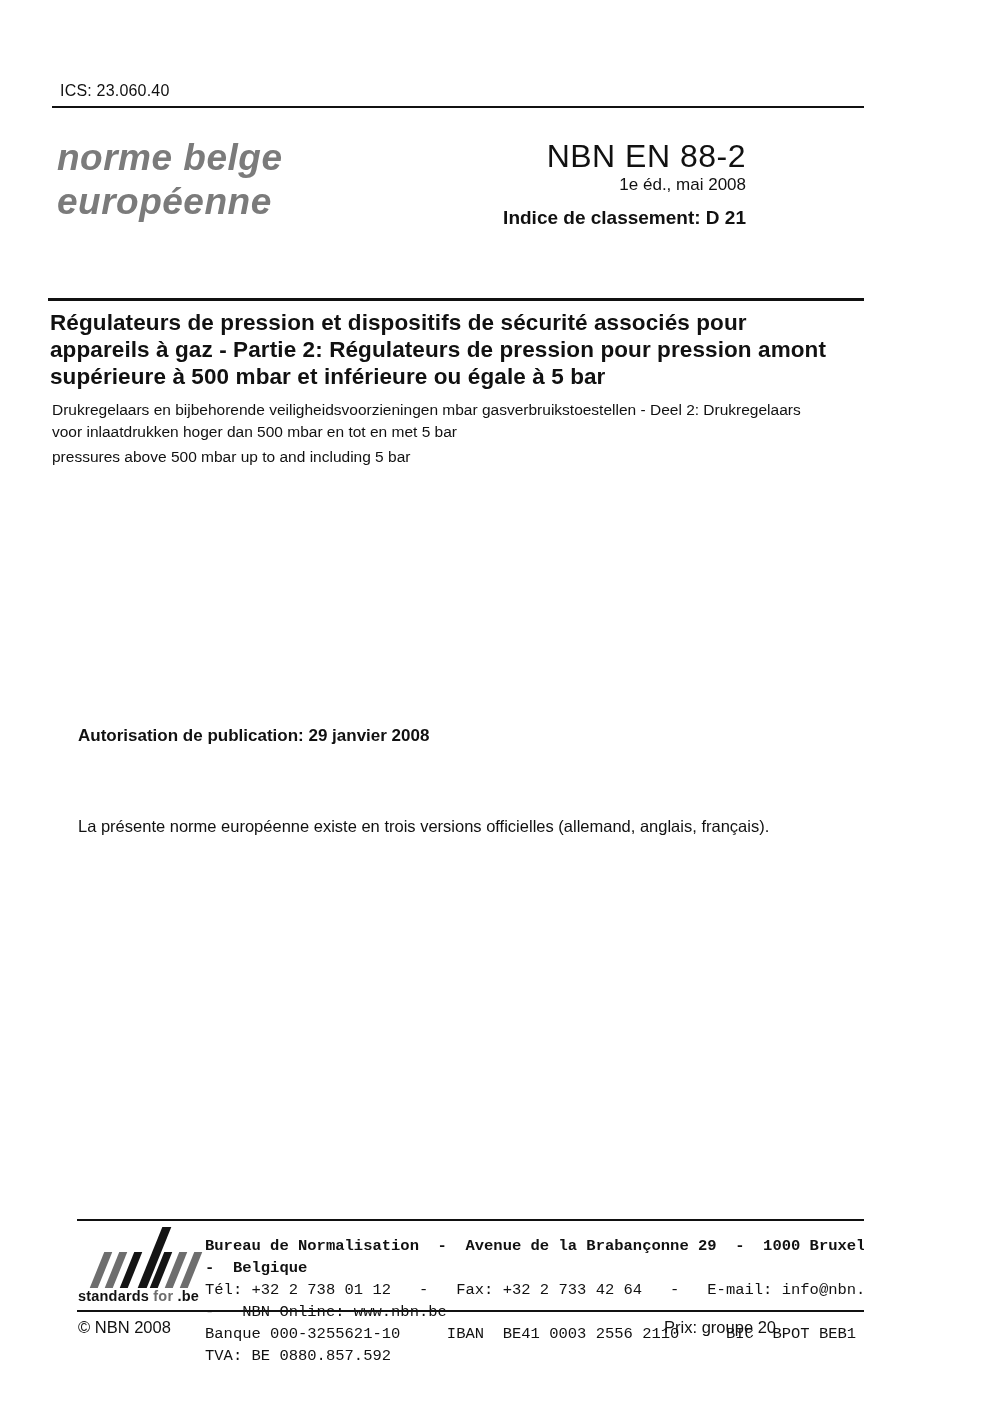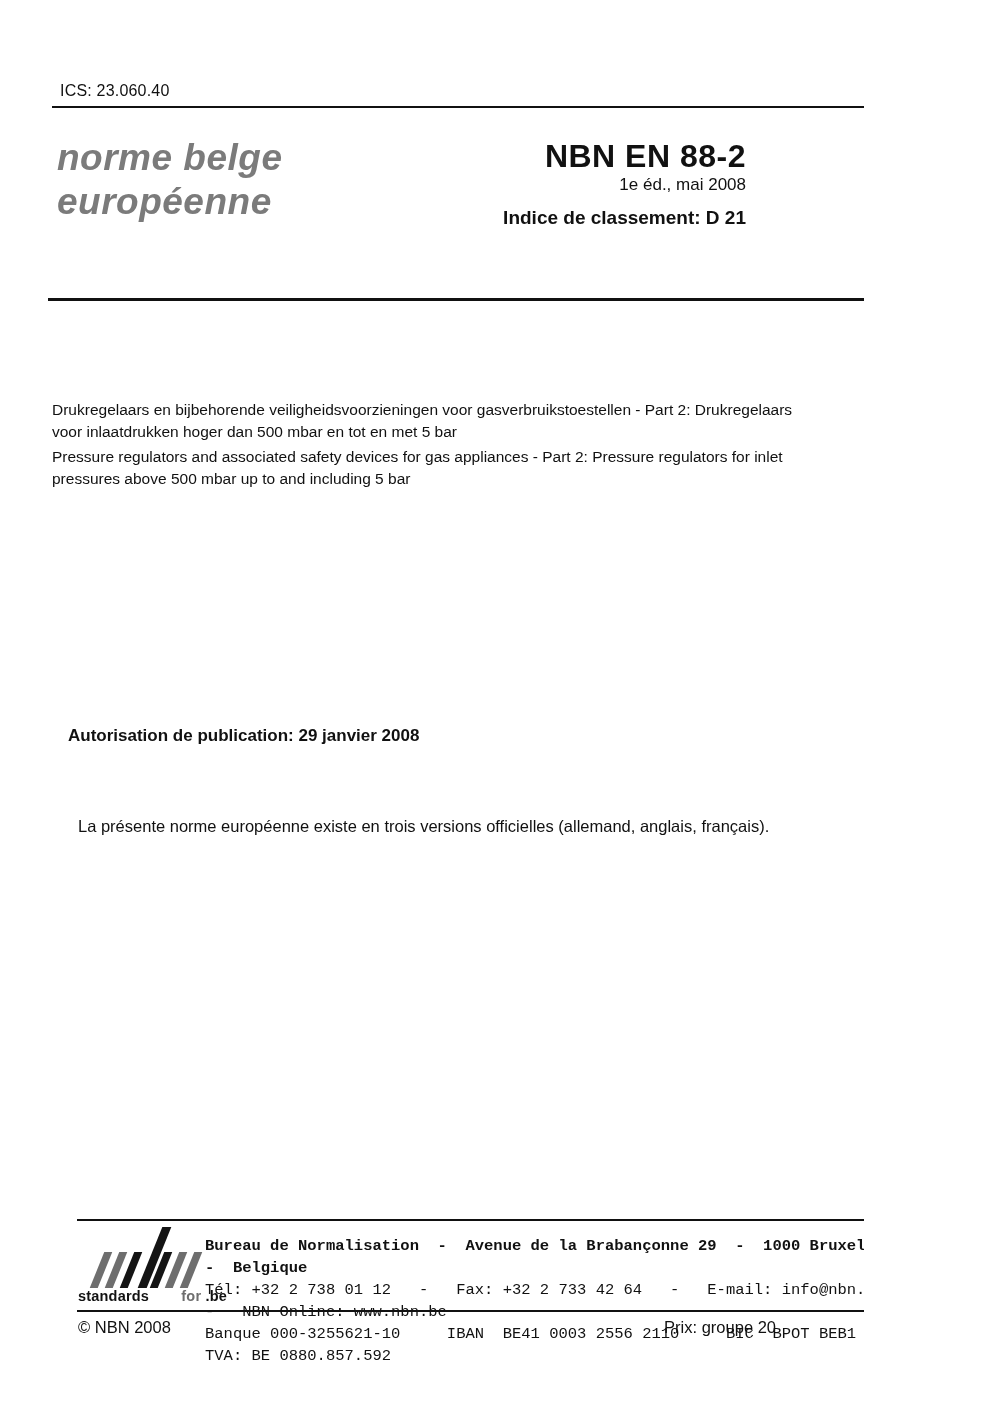--- a/index.html
+++ b/index.html
@@ -16,51 +16,51 @@
   .ics{left:60px;top:82px;font-size:16px;letter-spacing:.2px;}
   .rule{background:#111111;}
   .rule-top{left:52px;top:106px;width:823px;height:2px;}
   .brand{
     left:57px;top:136px;width:420px;
     font-size:37px;line-height:44px;
     font-weight:bold;font-style:italic;
     color:#7b7b7b;letter-spacing:.5px;
   }
   .std-block{right:118px;top:138px;text-align:right;}
-  .std-number{font-size:32px;font-weight:bold;letter-spacing:.5px;}
+  .std-number{font-size:32px;font-weight:normal;letter-spacing:.5px;}
   .std-edition{font-size:17px;margin-top:0;}
   .std-class{font-size:19px;font-weight:bold;margin-top:12px;}
   .rule-title{left:48px;top:298px;width:828px;height:3px;}
   
   .title-fr{
     left:50px;top:309px;width:860px;
     font-size:22.5px;font-weight:bold;line-height:27px;
     letter-spacing:.1px;
   }
   .title-nl{left:52px;top:399px;width:840px;font-size:15.5px;line-height:21.5px;}
   .title-en{left:52px;top:446px;width:840px;font-size:15.5px;line-height:21.5px;}
   
-  .authorization{left:68px;top:726px;font-size:17px;font-weight:bold;}
+  .authorization{left:78px;top:726px;font-size:17px;font-weight:bold;}
   .statement-1{left:78px;top:779px;font-size:16.5px;}
   .statement-2{left:78px;top:817px;font-size:16.5px;}
   
   .rule-footer-top{left:77px;top:1219px;width:828px;height:2px;}
   .rule-footer-bottom{left:77px;top:1310px;width:828px;height:2px;}
   .logo{left:95px;top:1227px;width:112px;height:62px;}
   .logo .bar{
     position:absolute;width:8px;height:36px;top:25px;
     transform:skewX(-22deg);
   }
   .bar.gray{background:#6e6e6e;}
   .bar.black{background:#141414;}
   .bar.tall{top:0;height:61px;width:9px;}
   .b1{left:2px;}  .b2{left:17px;} .b3{left:32px;}
   .b4{left:55px;} .b5{left:62px;} .b6{left:77px;} .b7{left:92px;}
   .logo-caption{left:78px;top:1288px;font-size:14.5px;font-weight:bold;letter-spacing:.2px;}
-  .logo-caption .w-gray{color:#6e6e6e;margin-left:28px;}
+  .logo-caption .w-gray{color:#6e6e6e;}
   .footer-address{left:205px;top:1235px;width:710px;font-size:15.5px;line-height:22px;font-family:Liberation Mono, monospace;}
   .footer-address .line{white-space:pre-wrap;}
   .footer-address .bold{font-weight:bold;}
   .copyright{left:78px;top:1318px;font-size:16.5px;}
   .price{right:88px;top:1318px;font-size:16.5px;}
 </style>
 </head>
 <body>
 
 <div class="page">
@@ -74,28 +74,32 @@
   </div>
 
   <div class="abs std-block">
     <div class="std-number">NBN EN 88-2</div>
     <div class="std-edition">1e éd., mai 2008</div>
     <div class="std-class">Indice de classement: D 21</div>
   </div>
 
   <div class="abs rule rule-title"></div>
 
+  <div class="abs title-fr">
+    <div>Régulateurs de pression et dispositifs de sécurité associés pour</div>
+    <div>appareils à gaz - Partie 2: Régulateurs de pression pour pression amont</div>
+    <div>supérieure à 500 mbar et inférieure ou égale à 5 bar</div>
+  </div>
 
   <div class="abs title-nl">
-    <div>Drukregelaars en bijbehorende veiligheidsvoorzieningen voor gasverbruikstoestellen - Part 2: Drukregelaars</div>
+    <div>Drukregelaars en bijbehorende veiligheidsvoorzieningen mbar gasverbruikstoestellen - Deel 2: Drukregelaars</div>
     <div>voor inlaatdrukken hoger dan 500 mbar en tot en met 5 bar</div>
   </div>
 
   <div class="abs title-en">
-    <div>Pressure regulators and associated safety devices for gas appliances - Part  2:  Pressure regulators for inlet</div>
     <div>pressures above 500 mbar up to and including 5 bar</div>
   </div>
 
   <div class="abs authorization">Autorisation de publication: 29 janvier 2008</div>
   <div class="abs statement-2">La présente norme européenne existe en trois versions officielles (allemand, anglais, français).</div>
 
   <div class="abs rule rule-footer-top"></div>
 
   <div class="abs logo">
     <span class="bar gray b1"></span>

